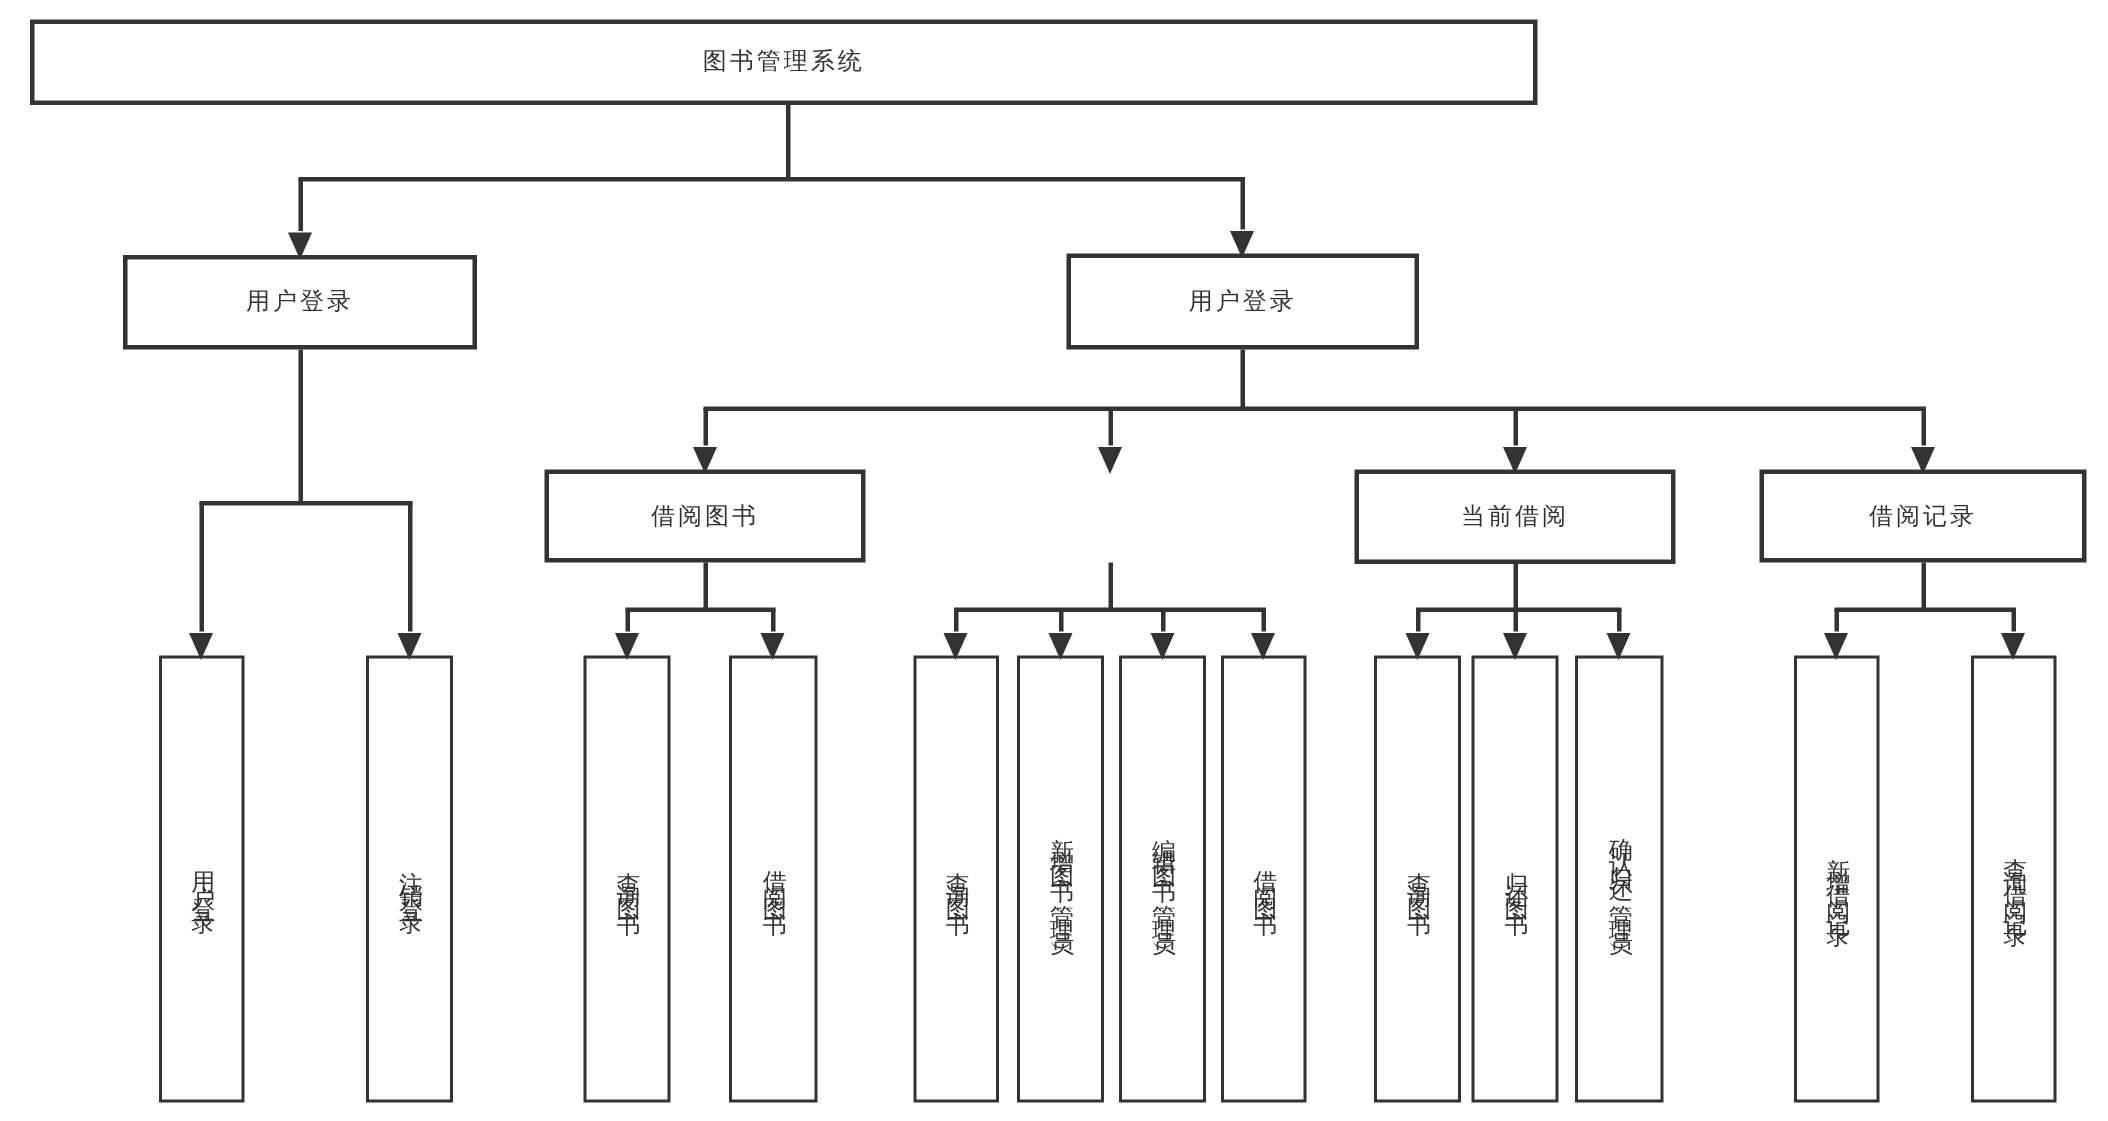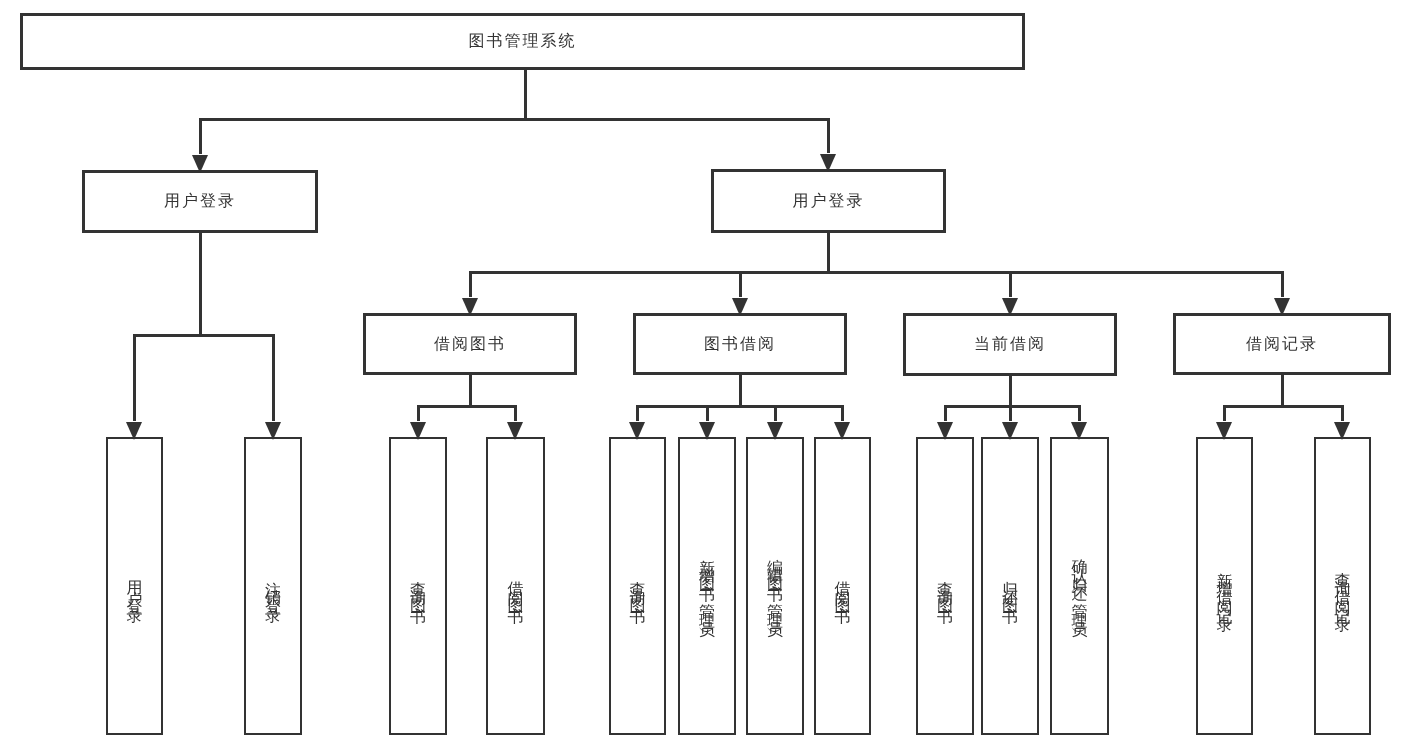--- a/index.html
+++ b/index.html
@@ -68,23 +68,20 @@
       <span class="lbl">图书管理系统</span>
     </div>
     <div class="node horiz" style="left: 82px; top: 170px; width: 236px; height: 63px;">
       <span class="lbl">用户登录</span>
     </div>
     <div class="node horiz" style="left: 711px; top: 169px; width: 235px; height: 64px;">
       <span class="lbl">用户登录</span>
     </div>
     <div class="node horiz" style="left: 363px; top: 313px; width: 214px; height: 62px;">
       <span class="lbl">借阅图书</span>
-    </div>
-    <div class="node horiz" style="left: 633px; top: 313px; width: 214px; height: 62px;">
-      <span class="lbl">图书借阅</span>
     </div>
     <div class="node horiz" style="left: 1173px; top: 313px; width: 218px; height: 62px;">
       <span class="lbl">借阅记录</span>
     </div>
     <div class="node horiz" style="left: 903px; top: 313px; width: 214px; height: 63px;">
       <span class="lbl">当前借阅</span>
     </div>
     <div class="node vert" style="left: 106px; top: 437px; width: 57px; height: 298px;">
       <span class="lbl">用户登录</span>
     </div>

